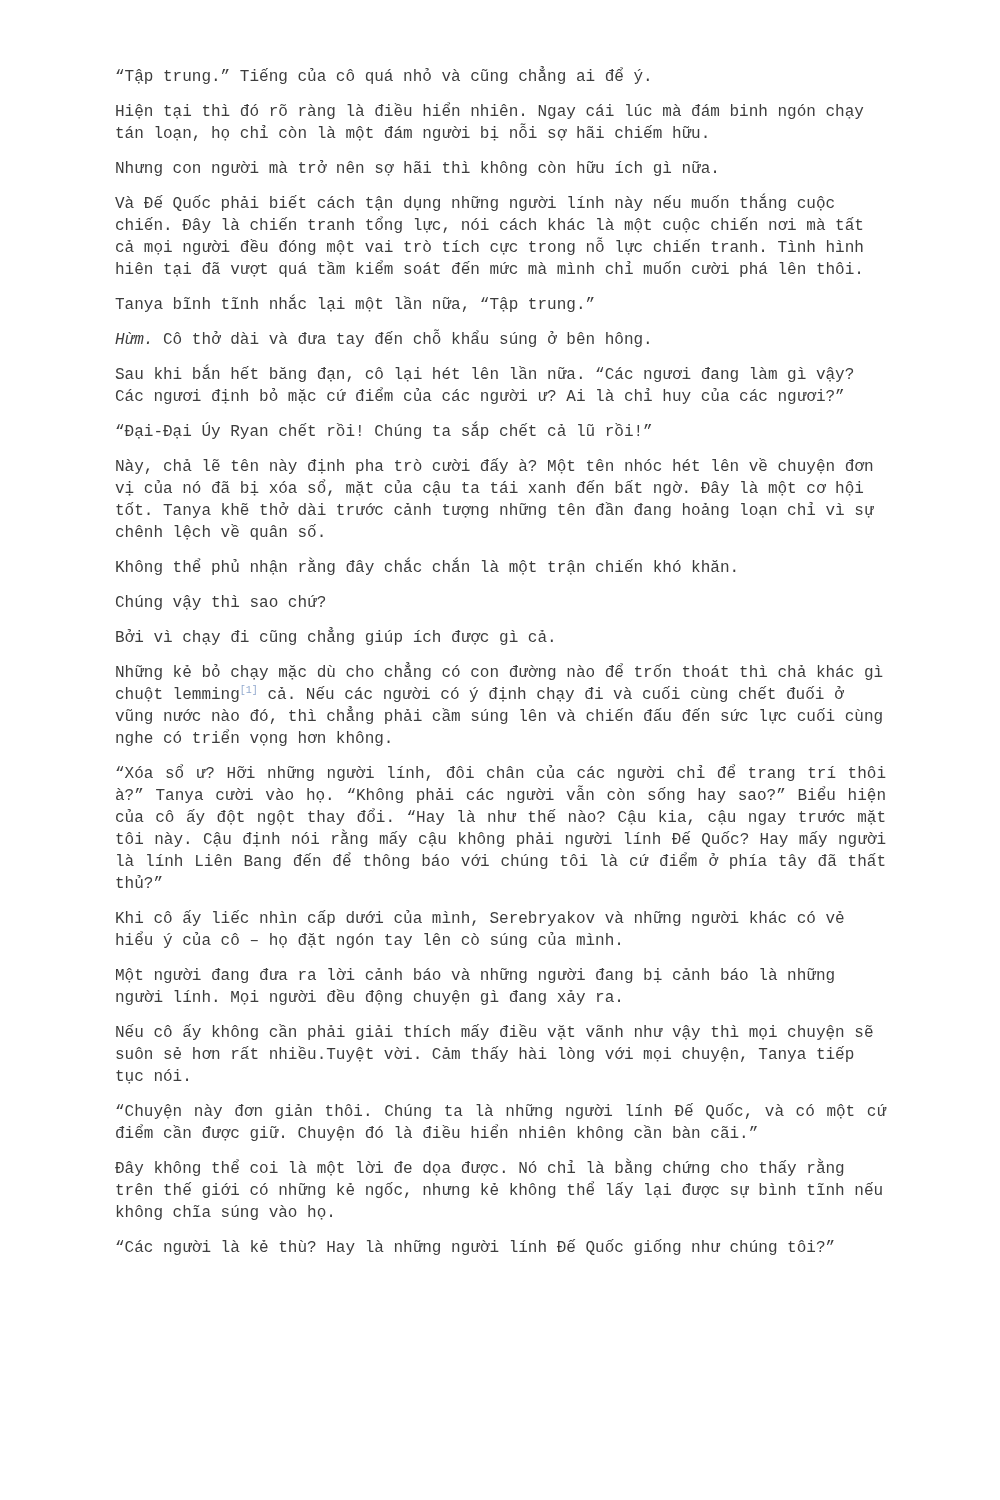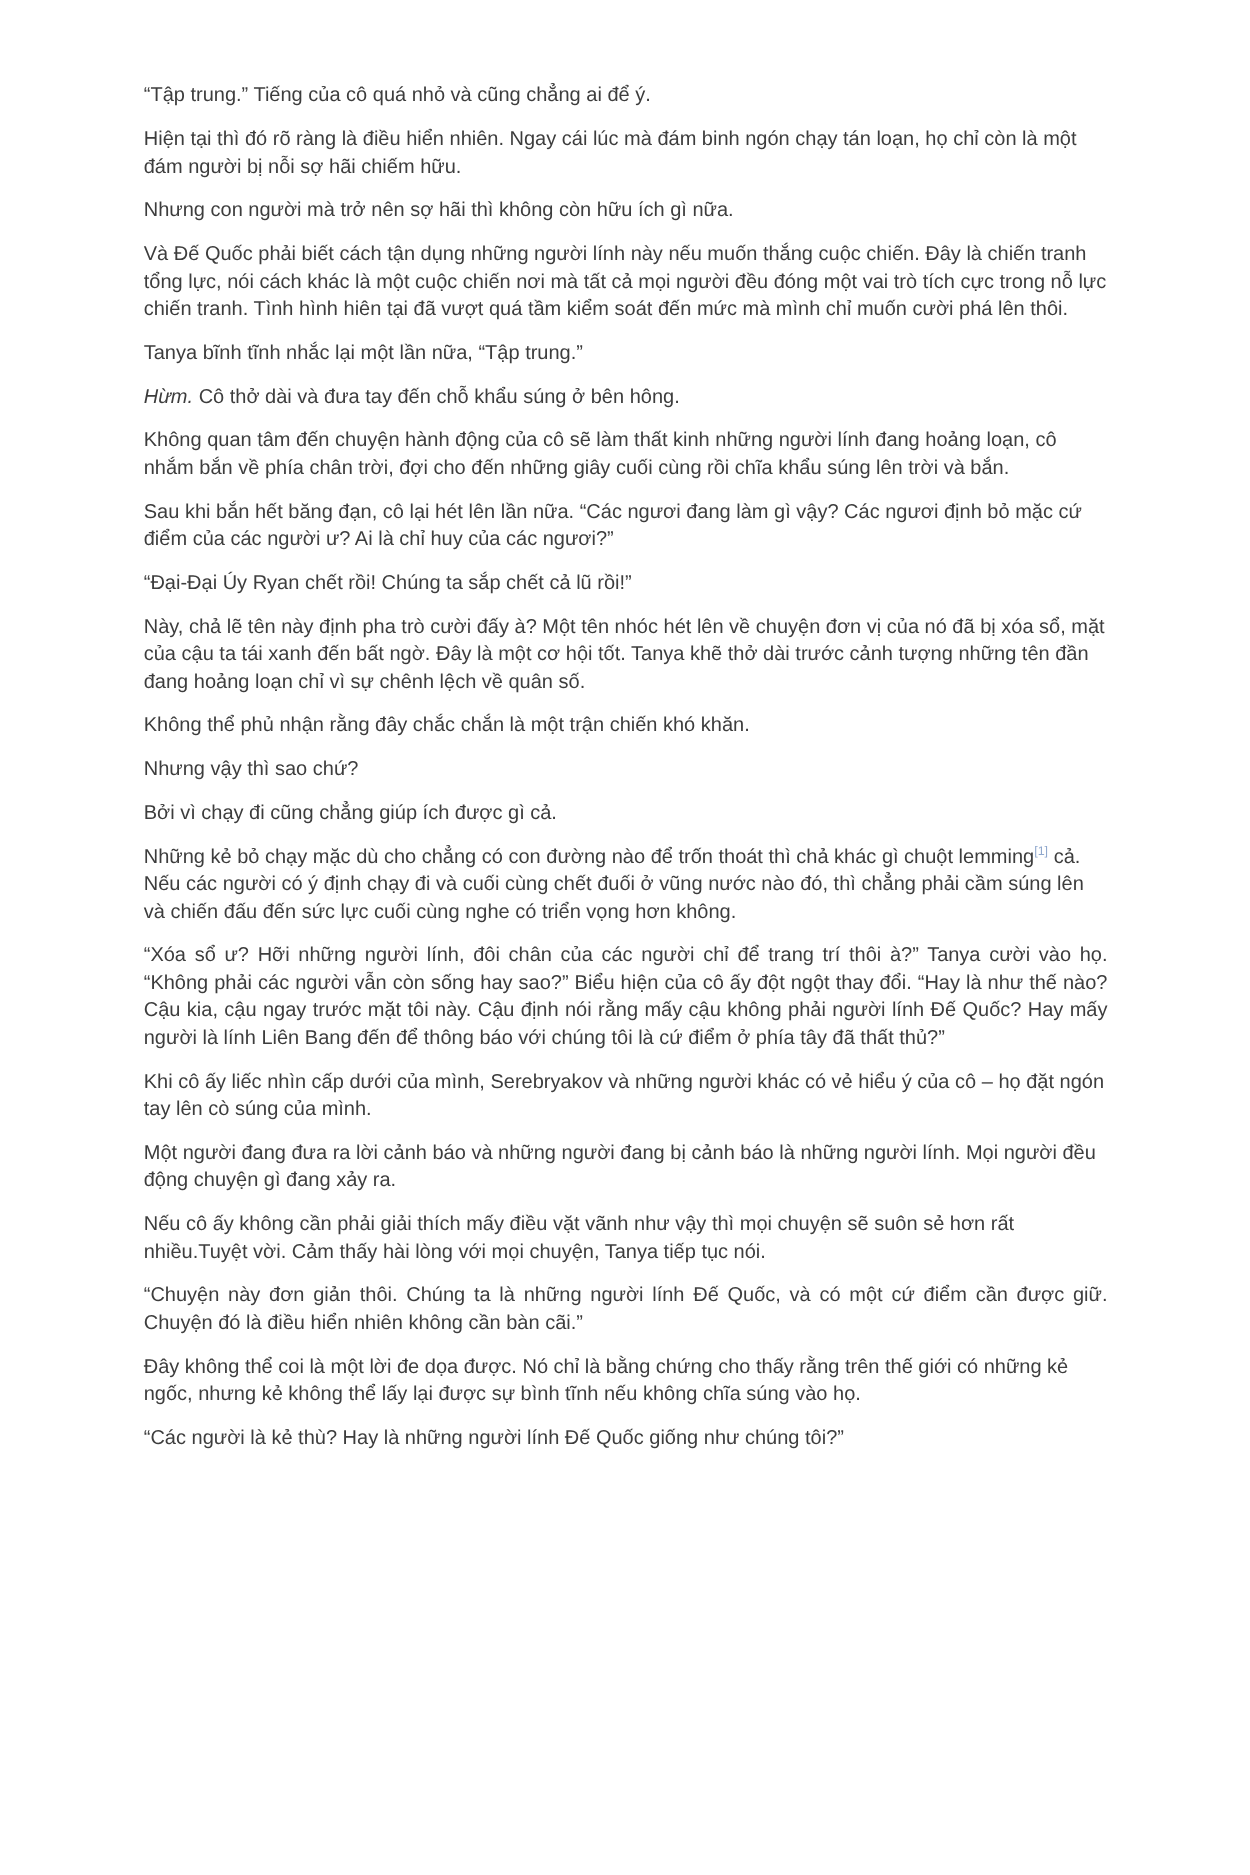--- a/index.html
+++ b/index.html
@@ -12,20 +12,21 @@
     height: 1500px;
     overflow: hidden;
     font-family: "Liberation Sans", "DejaVu Sans", sans-serif;
   }
   .doc-page {
     box-sizing: border-box;
     width: 1000px;
     height: 1052px;
     padding: 66px 114px 40px 115px;
     background: var(--page-bg, #ffffff);
+    font-family: Liberation Mono, monospace;
   }
   .paragraphs p {
     margin: 0 0 13px 0;
     font-size: 16px;
     line-height: 22px;
     color: var(--text-color, #3d3d3d);
     text-align: left;
   }
   .paragraphs p.justify {
     text-align: justify;
@@ -45,26 +46,25 @@
 <body>
 
 <div class="doc-page">
   <div class="paragraphs">
       <p><span>“Tập trung.” Tiếng của cô quá nhỏ và cũng chẳng ai để ý.</span></p>
       <p><span>Hiện tại thì đó rõ ràng là điều hiển nhiên. Ngay cái lúc mà đám binh ngón chạy tán loạn, họ chỉ còn là một đám người bị nỗi sợ hãi chiếm hữu.</span></p>
       <p><span>Nhưng con người mà trở nên sợ hãi thì không còn hữu ích gì nữa.</span></p>
       <p><span>Và Đế Quốc phải biết cách tận dụng những người lính này nếu muốn thắng cuộc chiến. Đây là chiến tranh tổng lực, nói cách khác là một cuộc chiến nơi mà tất cả mọi người đều đóng một vai trò tích cực trong nỗ lực chiến tranh. Tình hình hiên tại đã vượt quá tầm kiểm soát đến mức mà mình chỉ muốn cười phá lên thôi.</span></p>
       <p><span>Tanya bĩnh tĩnh nhắc lại một lần nữa, “Tập trung.”</span></p>
       <p><em>Hừm.</em><span> Cô thở dài và đưa tay đến chỗ khẩu súng ở bên hông.</span></p>
-      <p><span>Không quan tâm đến chuyện hành động của cô sẽ làm thất kinh những người lính đang hoảng loạn, cô nhắm bắn về phía chân trời, đợi cho đến những giây cuối cùng rồi chĩa khẩu súng lên trời và bắn.</span></p>
       <p><span>Sau khi bắn hết băng đạn, cô lại hét lên lần nữa. “Các ngươi đang làm gì vậy? Các ngươi định bỏ mặc cứ điểm của các người ư? Ai là chỉ huy của các ngươi?”</span></p>
       <p><span>“Đại-Đại Úy Ryan chết rồi! Chúng ta sắp chết cả lũ rồi!”</span></p>
       <p><span>Này, chả lẽ tên này định pha trò cười đấy à? Một tên nhóc hét lên về chuyện đơn vị của nó đã bị xóa sổ, mặt của cậu ta tái xanh đến bất ngờ. Đây là một cơ hội tốt. Tanya khẽ thở dài trước cảnh tượng những tên đần đang hoảng loạn chỉ vì sự chênh lệch về quân số.</span></p>
       <p><span>Không thể phủ nhận rằng đây chắc chắn là một trận chiến khó khăn.</span></p>
-      <p><span>Nhưng vậy thì sao chứ?</span></p>
+      <p><span>Chúng vậy thì sao chứ?</span></p>
       <p><span>Bởi vì chạy đi cũng chẳng giúp ích được gì cả.</span></p>
       <p><span>Những kẻ bỏ chạy mặc dù cho chẳng có con đường nào để trốn thoát thì chả khác gì chuột lemming</span><sup class="footnote">[1]</sup><span> cả. Nếu các người có ý định chạy đi và cuối cùng chết đuối ở vũng nước nào đó, thì chẳng phải cầm súng lên và chiến đấu đến sức lực cuối cùng nghe có triển vọng hơn không.</span></p>
       <p class="justify"><span>“Xóa sổ ư? Hỡi những người lính, đôi chân của các người chỉ để trang trí thôi à?” Tanya cười vào họ. “Không phải các người vẫn còn sống hay sao?” Biểu hiện của cô ấy đột ngột thay đổi. “Hay là như thế nào? Cậu kia, cậu ngay trước mặt tôi này. Cậu định nói rằng mấy cậu không phải người lính Đế Quốc? Hay mấy người là lính Liên Bang đến để thông báo với chúng tôi là cứ điểm ở phía tây đã thất thủ?”</span></p>
       <p><span>Khi cô ấy liếc nhìn cấp dưới của mình, Serebryakov và những người khác có vẻ hiểu ý của cô – họ đặt ngón tay lên cò súng của mình.</span></p>
       <p><span>Một người đang đưa ra lời cảnh báo và những người đang bị cảnh báo là những người lính. Mọi người đều động chuyện gì đang xảy ra.</span></p>
       <p><span>Nếu cô ấy không cần phải giải thích mấy điều vặt vãnh như vậy thì mọi chuyện sẽ suôn sẻ hơn rất nhiều.Tuyệt vời. Cảm thấy hài lòng với mọi chuyện, Tanya tiếp tục nói.</span></p>
       <p class="justify"><span>“Chuyện này đơn giản thôi. Chúng ta là những người lính Đế Quốc, và có một cứ điểm cần được giữ. Chuyện đó là điều hiển nhiên không cần bàn cãi.”</span></p>
       <p><span>Đây không thể coi là một lời đe dọa được. Nó chỉ là bằng chứng cho thấy rằng trên thế giới có những kẻ ngốc, nhưng kẻ không thể lấy lại được sự bình tĩnh nếu không chĩa súng vào họ.</span></p>
       <p><span>“Các người là kẻ thù? Hay là những người lính Đế Quốc giống như chúng tôi?”</span></p>
     </div>

